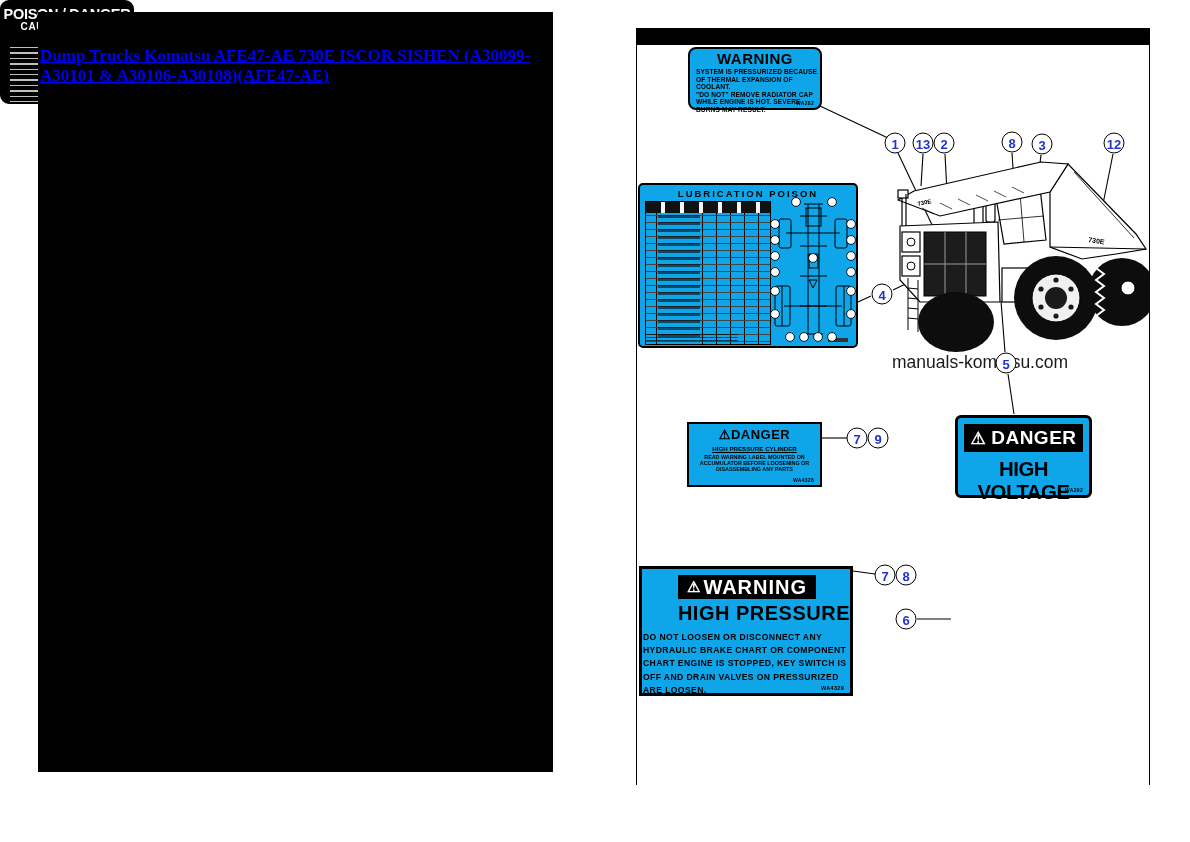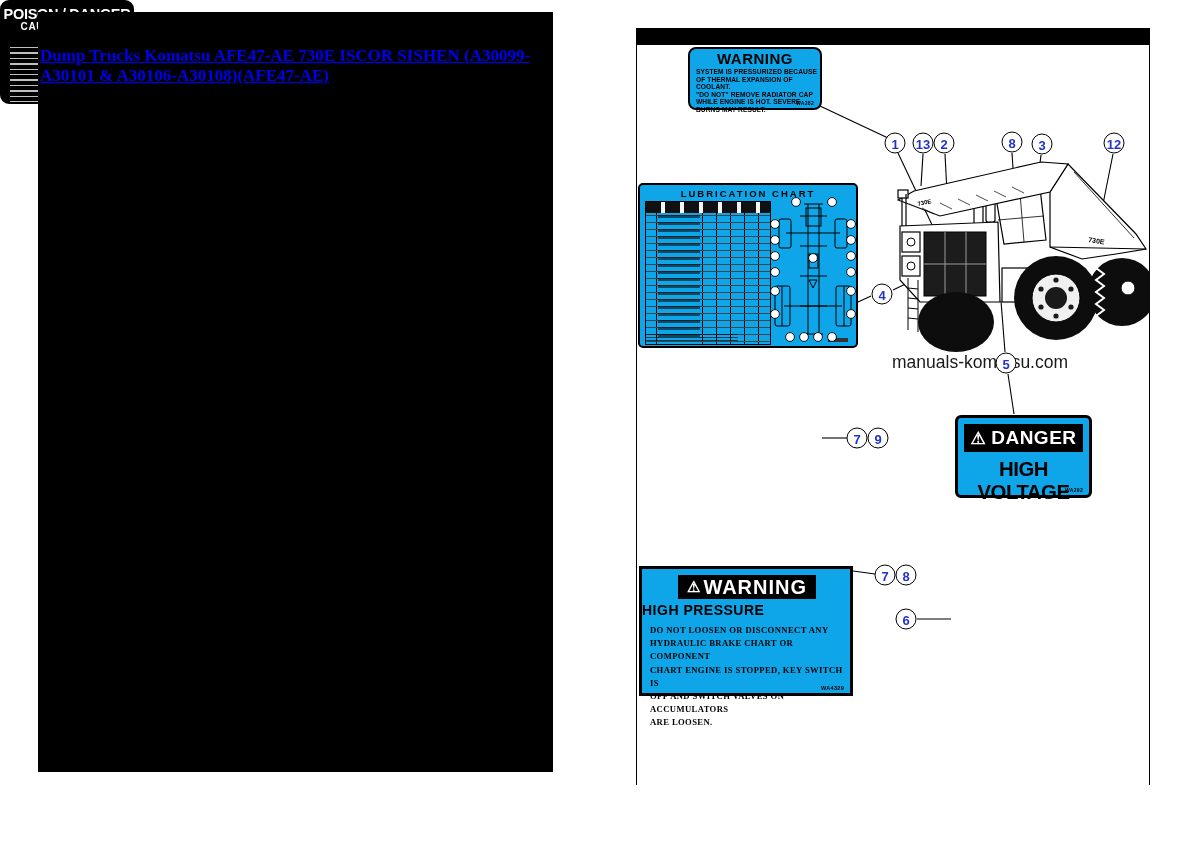--- a/index.html
+++ b/index.html
@@ -63,23 +63,23 @@
   .hv .bar .tri{font-size:17px;margin-right:5px;}
   .hv .s{font-size:20px;font-weight:800;text-align:center;margin-top:6px;letter-spacing:-.5px;
          transform:scaleX(1.02);}
 
   
   .hp-warn{left:639px;top:566px;width:214px;height:130px;border-width:3px;}
   .hp-warn .bar{margin:6px 34px 0 36px;height:24px;background:#000;color:#fff;
                 display:flex;align-items:center;justify-content:center;
                 font-size:20px;font-weight:800;letter-spacing:1px;}
   .hp-warn .bar .tri{font-size:15px;margin-right:2px;}
-  .hp-warn .s{font-size:14px;font-weight:800;text-align:left;margin-top:3px;letter-spacing:.5px;}
-  .hp-warn .b{font-size:8.6px;font-weight:bold;line-height:13.2px;margin:6px 0 0 8px;
-              letter-spacing:.4px;font-family:Liberation Serif, serif;}
+  .hp-warn .s{font-size:20px;font-weight:800;text-align:right;margin-top:3px;letter-spacing:.5px;}
+  .hp-warn .b{font-size:8.6px;font-weight:bold;line-height:13.2px;margin:6px 0 0 1px;
+              letter-spacing:.4px;}
   .hp-warn .code{font-size:5.5px;}
 
   
   .poison{left:952px;top:581px;width:134px;height:104px;background:#000;border:2px solid #000;
           border-radius:9px;color:#fff;box-sizing:border-box;}
   .poison .t{font-size:14.5px;font-weight:800;text-align:center;margin-top:4px;letter-spacing:-.3px;}
   .poison .s{font-size:10px;font-weight:800;text-align:center;letter-spacing:.6px;margin-top:-1px;}
   .poison .tx{margin:4px 8px 0 8px;height:62px;
      background:repeating-linear-gradient(to bottom, rgba(255,255,255,.75) 0 1.4px, transparent 1.4px 5.4px);}
 
@@ -131,21 +131,21 @@
         <div>SYSTEM IS PRESSURIZED BECAUSE</div>
         <div>OF THERMAL EXPANSION OF COOLANT.</div>
         <div>"DO NOT" REMOVE RADIATOR CAP</div>
         <div>WHILE ENGINE IS HOT. SEVERE</div>
         <div>BURNS MAY RESULT.</div>
       </div>
     <div class="code">WA282</div>
   </div>
 
   <div class="lbl lube-chart">
-    <div class="t">LUBRICATION  CHART</div>
+    <div class="t">LUBRICATION  POISON</div>
     <div class="chart-table"></div>
     <div class="chart-foot"></div>
     <div class="chart-code"></div>
     <svg class="chassis-svg" width="86" height="146" viewBox="0 0 86 146">
       <g stroke="#000" stroke-width="1" fill="none">
         <line x1="38" y1="8" x2="38" y2="138"></line>
         <line x1="49" y1="8" x2="49" y2="138"></line>
         <line x1="34" y1="8" x2="53" y2="8"></line>
         <line x1="30" y1="20" x2="57" y2="20"></line>
         <line x1="30" y1="50" x2="57" y2="50"></line>
@@ -258,41 +258,53 @@
       <polyline points="218,118 226,124 218,130 226,136 218,142 226,148 218,154 226,160 218,166"></polyline>
     </g>
     <circle cx="250" cy="138" r="7" fill="#fff" stroke="#000"></circle>
 
     <text x="40" y="56" font-size="6" font-weight="bold" transform="rotate(-12 40 56)">730E</text>
     <text x="210" y="92" font-size="7" font-weight="bold" transform="rotate(9 210 92)">730E</text>
   </svg>
 
   <div class="watermark">manuals-komatsu.com</div>
 
+  <div class="lbl hp-cyl">
+    <div class="t">
+      <span>⚠</span><span>DANGER</span>
+    </div>
+    <div class="s">HIGH PRESSURE CYLINDER</div>
+    <div class="b">
+        <div>READ WARNING LABEL MOUNTED ON</div>
+        <div>ACCUMULATOR BEFORE LOOSENING OR</div>
+        <div>DISASSEMBLING ANY PARTS</div>
+      </div>
+    <div class="code">WA4328</div>
+  </div>
 
   <div class="lbl hv">
     <div class="bar">
       <span class="tri">⚠</span>
       <span>DANGER</span>
     </div>
     <div class="s">HIGH VOLTAGE</div>
     <div class="code">WA292</div>
   </div>
 
   <div class="lbl hp-warn">
     <div class="bar">
       <span class="tri">⚠</span>
       <span>WARNING</span>
     </div>
     <div class="s">HIGH PRESSURE</div>
     <div class="b">
         <div>DO NOT LOOSEN OR DISCONNECT ANY</div>
         <div>HYDRAULIC BRAKE CHART OR COMPONENT</div>
         <div>CHART ENGINE IS STOPPED, KEY SWITCH IS</div>
-        <div>OFF AND SWITCH VALVES ON ACCUMULATORS</div>
+        <div>OFF AND DRAIN VALVES ON PRESSURIZED</div>
         <div>ARE LOOSEN.</div>
       </div>
     <div class="code">WA4329</div>
   </div>
 
   <div class="poison">
     <div class="t">POISON / DANGER</div>
     <div class="s">CAUSES SEVERE BURNS</div>
     <div class="tx"></div>
   </div>

